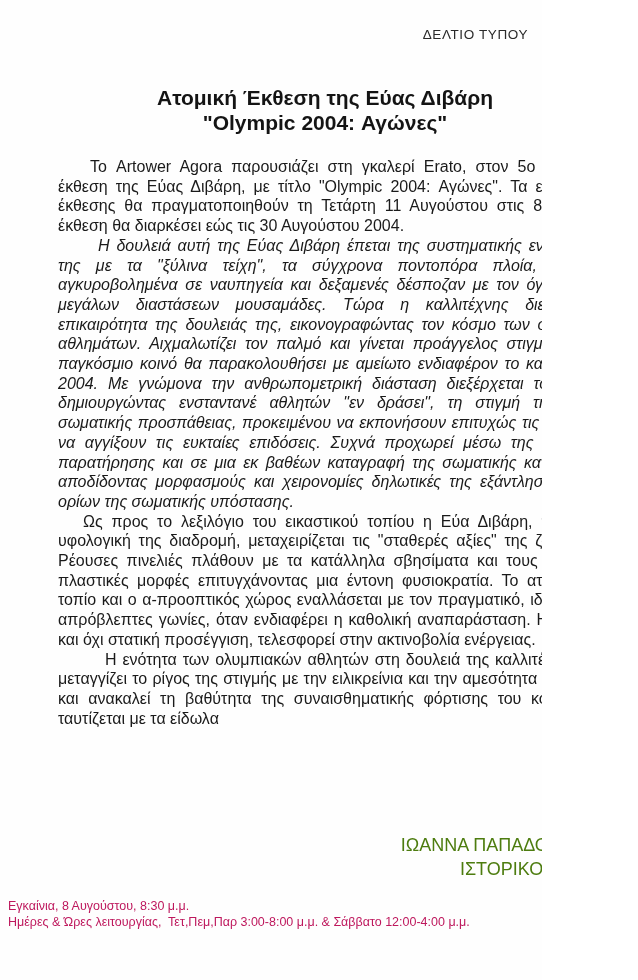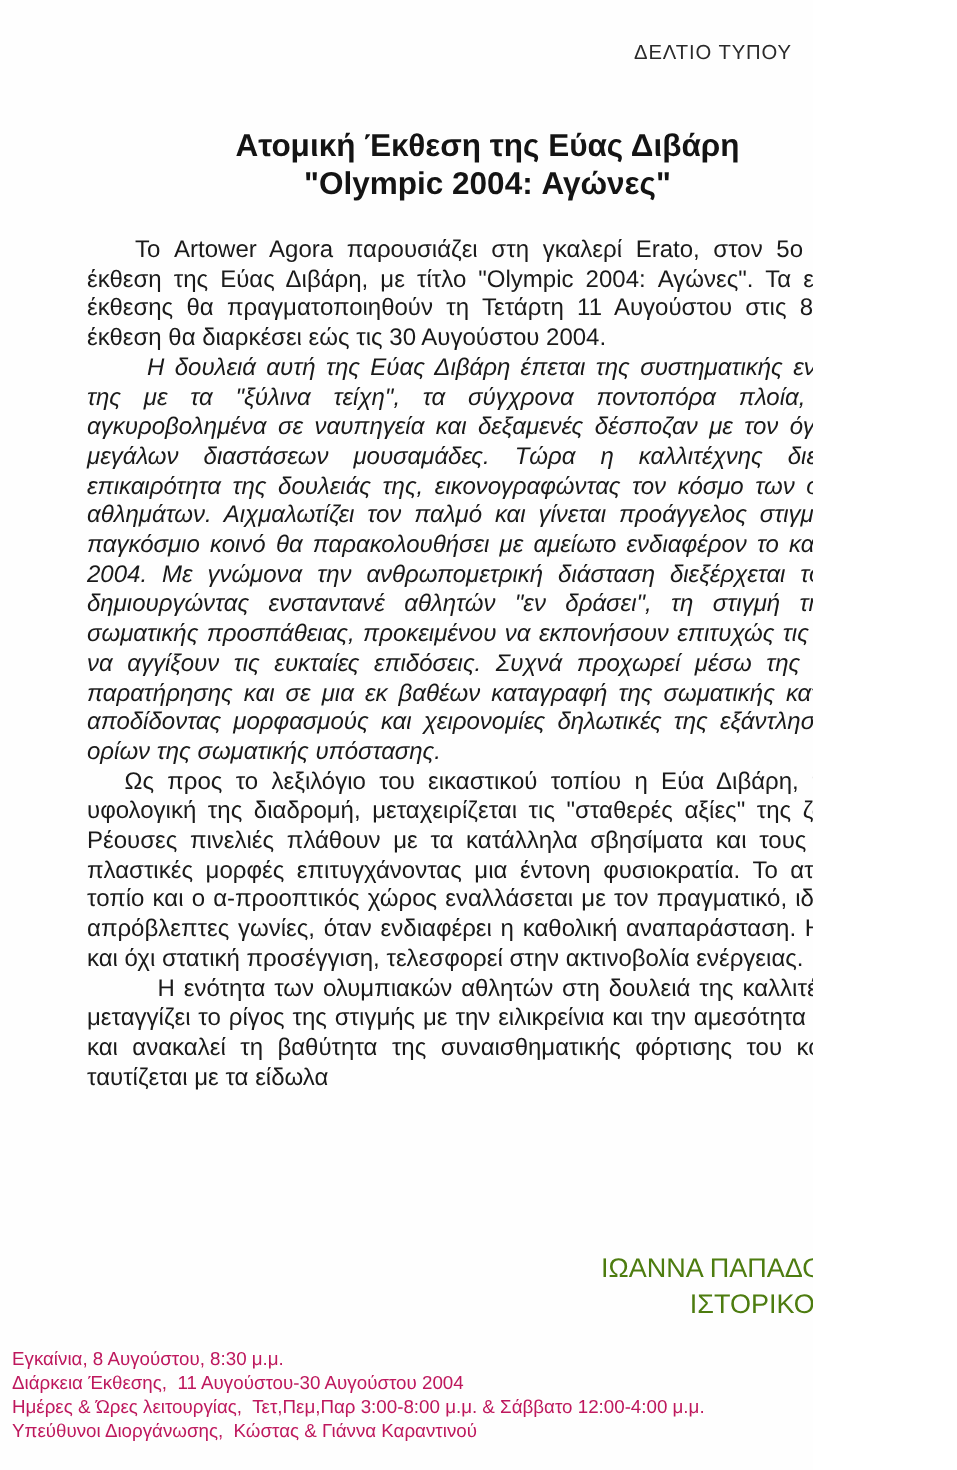--- a/index.html
+++ b/index.html
@@ -97,18 +97,16 @@
     <p class="ind-d">Η ενότητα των ολυμπιακών αθλητών στη δουλειά της καλλιτέχνιδας μας μεταγγίζει το ρίγος της στιγμής με την ειλικρείνια και την αμεσότητα της εικόνας και ανακαλεί τη βαθύτητα της συναισθηματικής φόρτισης του κοινού, όταν ταυτίζεται με τα είδωλα</p>
   </div>
 
   <div class="signature">
     <div>ΙΩΑΝΝΑ ΠΑΠΑΔΟΠΟΥΛΟΥ</div>
     <div>ΙΣΤΟΡΙΚΟΣ ΔΕΛΤΙΟ</div>
   </div>
 
   <div class="footer-info">
     <p>Εγκαίνια, 8 Αυγούστου, 8:30 μ.μ.</p>
-    <p>Διάρκεια Έκθεσης,  11 Αυγούστου-30 Αυγούστου 2004</p>
     <p>Ημέρες &amp; Ώρες λειτουργίας,  Τετ,Πεμ,Παρ 3:00-8:00 μ.μ. &amp; Σάββατο 12:00-4:00 μ.μ.</p>
-    <p>Υπεύθυνοι Διοργάνωσης,  Κώστας &amp; Γιάννα Καραντινού</p>
   </div>
 
 </div>
 
 </body></html>

